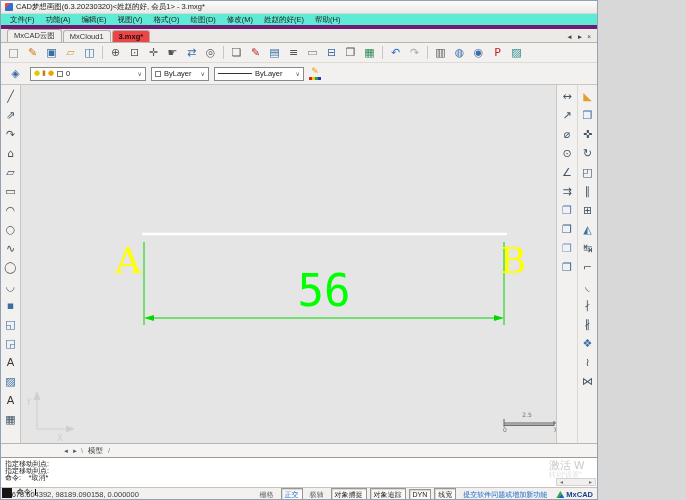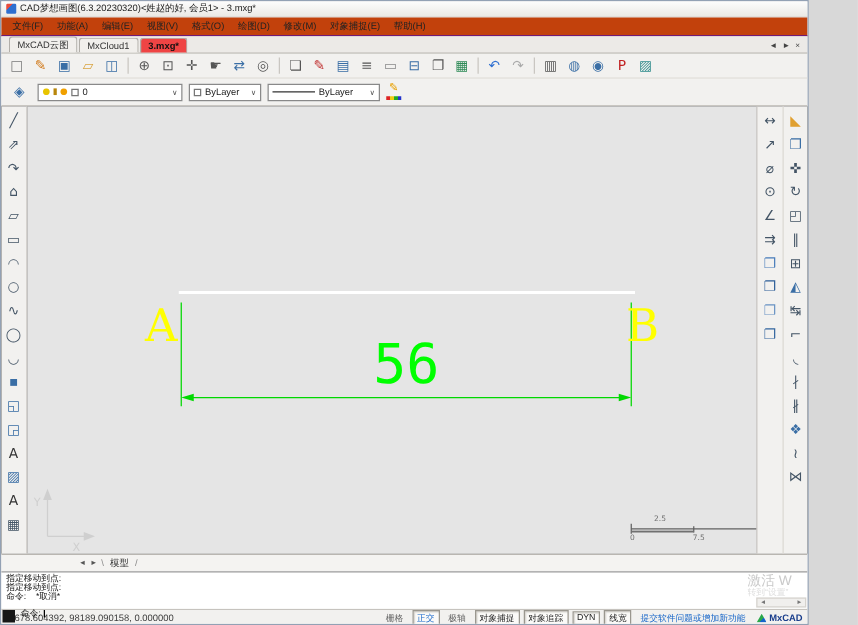--- a/index.html
+++ b/index.html
@@ -1,27 +1,27 @@
 <!DOCTYPE html>
 <html><head>
 <meta charset="utf-8">
 <style>
   html,body{margin:0;padding:0;background:#d8d8d8;}
   *{box-sizing:border-box;}
-  .win{width:647px;height:500px;position:relative;background:#f2f1ef;
+  .win{width:598px;height:500px;position:relative;background:#f2f1ef;
        font-family:"Liberation Sans",sans-serif;border:1px solid #93a1b4;overflow:hidden;}
   
   .titlebar{height:13px;display:flex;align-items:center;gap:3px;padding:0 4px;
             background:linear-gradient(#fdfdfd,#ebe9e5);border-bottom:1px solid #dcd9d4;
             font-size:7.5px;color:#222;}
   .appicon{width:8px;height:8px;border-radius:1px;flex:0 0 auto;
            background:linear-gradient(135deg,#e84c3d 0 32%,#2e6fd0 32%);}
   
   .menubar{height:15px;display:flex;align-items:center;gap:11px;padding:0 9px;
-           background:#c2410c;border-bottom:1px solid #701a75;font-size:7.5px;color:#222;}
+           background:#5eead4;border-bottom:4px solid #701a75;font-size:7.5px;color:#222;}
   .menu-item{cursor:default;}
   
   .tabbar{height:14px;background:#eceae7;border-bottom:1px solid #b9b6b1;
           display:flex;align-items:flex-end;padding:1px 4px 0 6px;}
   .tab{font-size:7.5px;padding:1px 6px 1px 6px;margin-right:1px;color:#333;
        border:1px solid #b1aea9;border-bottom:none;border-radius:3px 3px 0 0;background:#f1efec;}
   .tab[data-state="active"]{background:#ef4444;font-weight:bold;color:#111;}
   .tabnav{margin-left:auto;display:flex;gap:4px;align-items:center;font-size:6.5px;
           color:#444;padding:0 2px 2px 0;}
   
@@ -99,21 +99,21 @@
   </div>
 
   <div class="menubar">
     <span class="menu-item">文件(F)</span>
       <span class="menu-item">功能(A)</span>
       <span class="menu-item">编辑(E)</span>
       <span class="menu-item">视图(V)</span>
       <span class="menu-item">格式(O)</span>
       <span class="menu-item">绘图(D)</span>
       <span class="menu-item">修改(M)</span>
-      <span class="menu-item">对象捕捉(E)</span>
+      <span class="menu-item">姓赵的好(E)</span>
       <span class="menu-item">帮助(H)</span>
   </div>
 
   <div class="tabbar">
     <div class="grp">
       <span class="tab" data-state="inactive">MxCAD云图</span>
         <span class="tab" data-state="inactive">MxCloud1</span>
         <span class="tab" data-state="active">3.mxg*</span>
     </div>
     <div class="tabnav">

